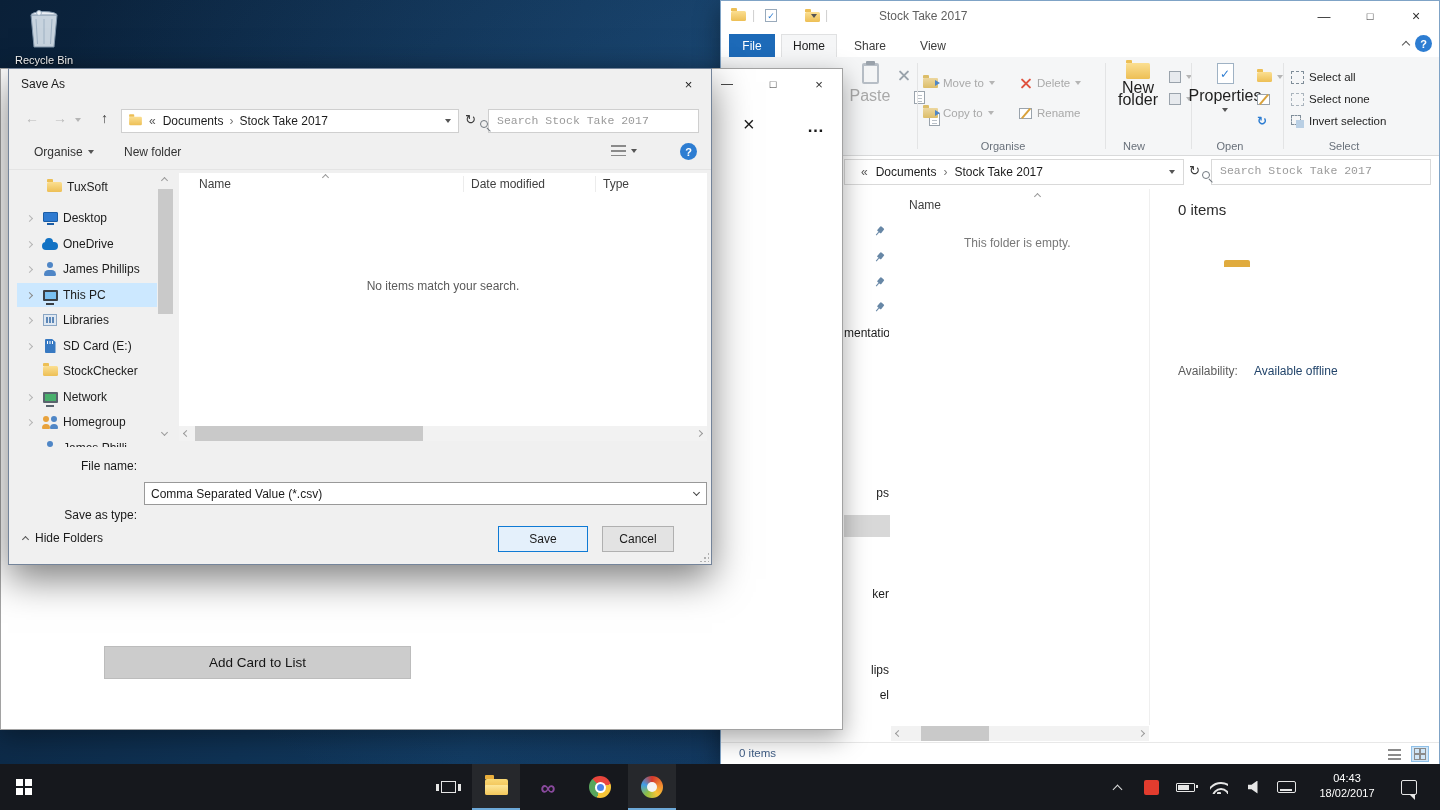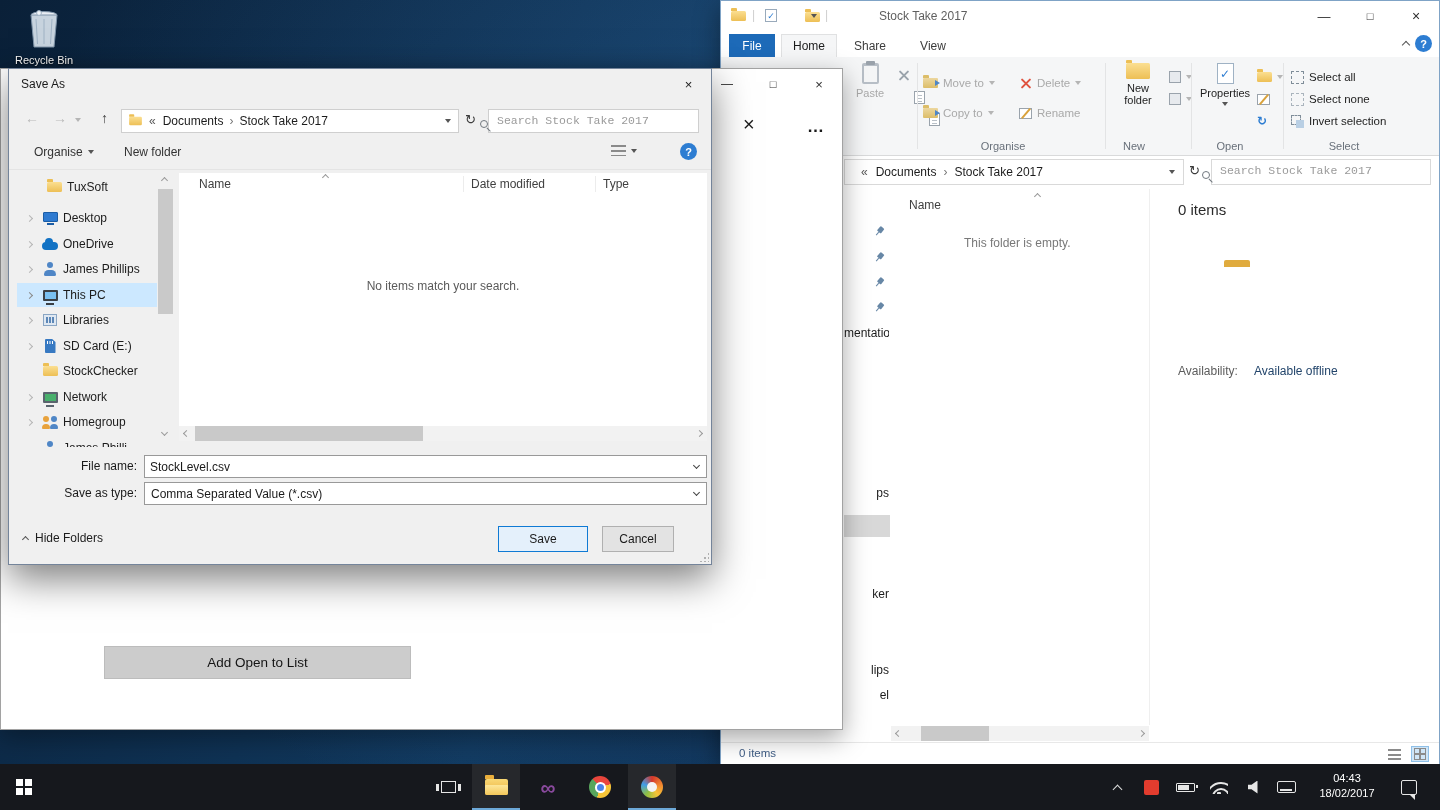--- a/index.html
+++ b/index.html
@@ -36,21 +36,21 @@
 .ex-title{position:absolute;left:158px;top:8px;color:#5f5f5f}
 .ex-controls{position:absolute;right:0;top:0;height:30px;display:flex}
 .ex-tabs{position:absolute;left:0;top:30px;right:0;height:26px;background:#fff}
 .tab{position:absolute;top:3px;height:23px;display:flex;align-items:center;justify-content:center;color:#3c3c3c}
 .tab.file{left:8px;width:46px;background:#1d6ab8;color:#fff}
 .tab.home{left:60px;width:56px;background:#f5f6f7;border:1px solid #e0e1e2;border-bottom:none;color:#1c1c1c}
 .tab.share{left:122px;width:54px}
 .tab.view{left:188px;width:48px}
 .ex-ribbon{position:absolute;left:0;top:56px;right:0;height:99px;background:#f5f6f7;border-bottom:1px solid #d9dadb}
 .bigbtn{position:absolute;display:flex;flex-direction:column;align-items:center;gap:3px}
-.biglbl{font-size:11px;color:#a9a9a9}
+.biglbl{font-size:16px;color:#a9a9a9}
 .biglbl.en{color:#1e1e1e}
 .rrow{position:absolute;display:flex;align-items:center;gap:5px;height:20px}
 .rlbl{font-size:11.5px;color:#a9a9a9;white-space:nowrap}
 .rlbl.en{color:#1e1e1e}
 .glabel{position:absolute;top:83px;text-align:center;font-size:11px;color:#68707a}
 
 .i-clip{width:17px;height:21px;background:#b7bec6;border-radius:2px;position:relative}
 .i-clip::before{content:"";position:absolute;left:4px;top:-2px;width:9px;height:4px;background:#99a1aa;border-radius:1px}
 .i-clip::after{content:"";position:absolute;left:2px;top:3px;right:2px;bottom:2px;background:#f4f5f6}
 .i-x{width:13px;height:13px;position:relative;display:inline-block}
@@ -359,21 +359,21 @@
 </section>
 
 <section id="app">
   <div class="app-controls">
     <span class="winbtn" style="font-size:12px">—</span>
     <span class="winbtn" style="font-size:11px">□</span>
     <span class="winbtn" style="font-size:13px">×</span>
   </div>
   <span class="app-close">×</span>
   <span class="app-more">…</span>
-  <div class="app-btn" style="left:103px">Add Open to List</div>
+  <div class="app-btn" style="left:103px">Add Card to List</div>
 </section>
 
 <section id="dlg">
   <span class="dlg-title">Save As</span>
   <span class="dlg-close">×</span>
 
   <span class="navg" style="left:16px;top:41px;color:#b9b9b9">←</span>
   <span class="navg" style="left:44px;top:41px;color:#b9b9b9">→</span>
   <span class="abs caret dis" style="left:66px;top:49px"></span>
   <span class="navg" style="left:92px;top:41px;color:#3d3d3d">↑</span>
@@ -497,27 +497,21 @@
     <span class="hdr" style="left:424px">Type</span>
     <div class="abs" style="left:0;top:106px;width:100%;text-align:center;color:#5a5a5a">No items match your search.</div>
     <div class="scrollh" style="left:0;top:253px;width:528px;height:15px">
       <span class="abs chev sm c-l" style="left:5px;top:5px;border-color:#9a9a9a"></span>
       <span class="scrollthumb" style="left:16px;top:0;width:228px;height:15px"></span>
       <span class="abs chev sm c-r" style="right:5px;top:5px;border-color:#9a9a9a"></span>
     </div>
   </div>
 
   <span class="flabel" style="top:390px">File name:</span>
-  <div class="combo" style="top:386px">
-    <input type="text" value="StockLevel.csv" style="">
-    <span class="dd">
-        <span class="chev sm c-d" style="border-color:#444;margin-top:-2px"></span>
-      </span>
-  </div>
-  <span class="flabel" style="top:417px">Save as type:</span>
+  <span class="flabel" style="top:439px">Save as type:</span>
   <div class="combo" style="top:413px">
     <span class="cval">Comma Separated Value (*.csv)</span>
     <span class="dd">
         <span class="chev sm c-d" style="border-color:#444;margin-top:-2px"></span>
       </span>
   </div>
 
   <div class="abs" style="left:14px;top:462px;display:flex;align-items:center;gap:7px">
     <span class="chev sm c-u" style="border-color:#555;margin-top:3px"></span>
     <span>Hide Folders</span>

